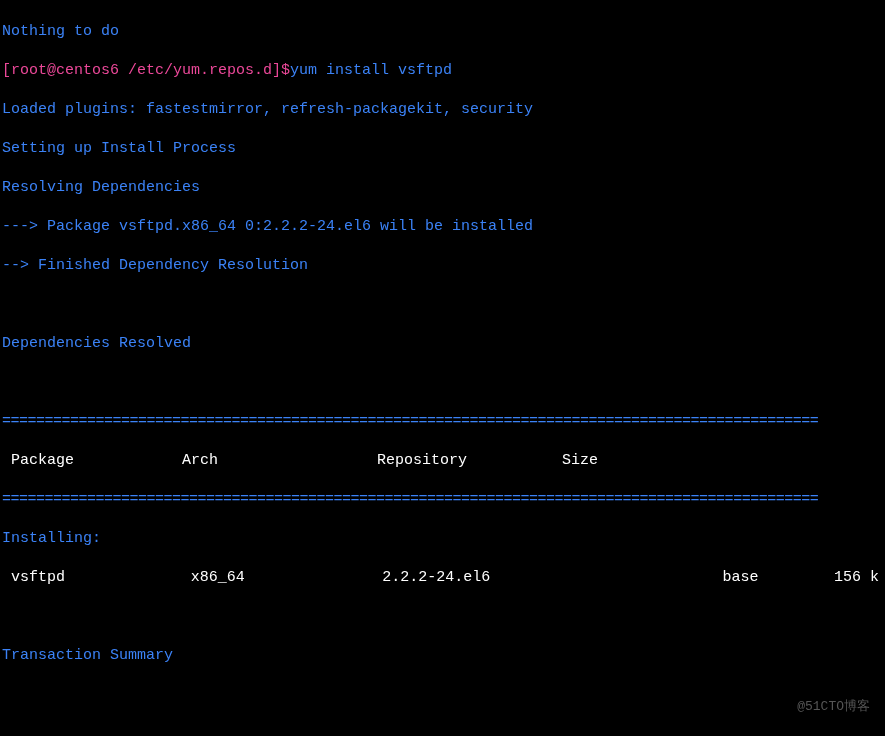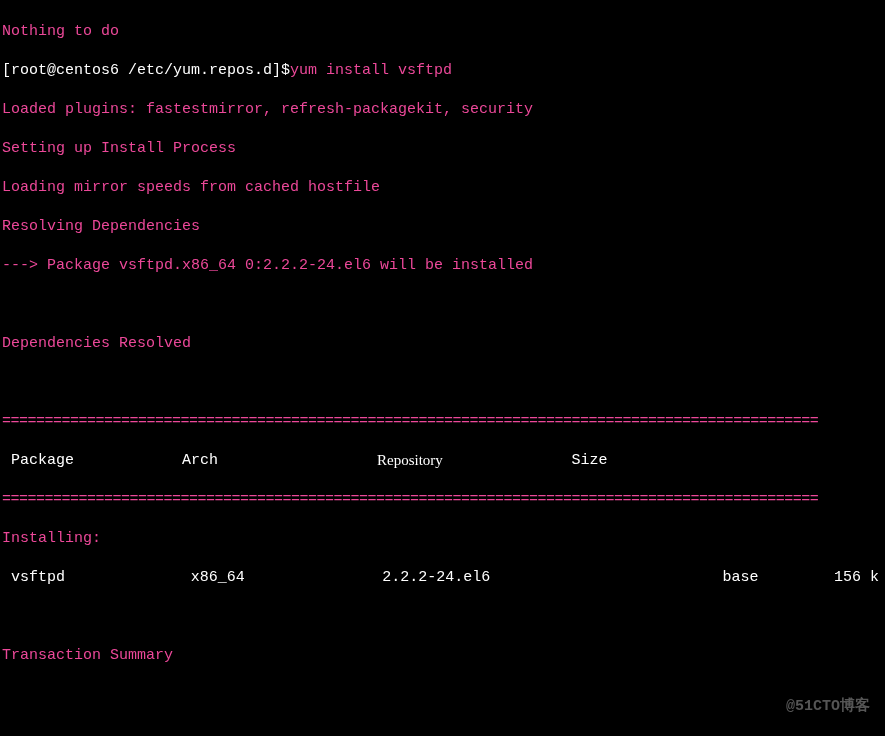--- a/index.html
+++ b/index.html
@@ -16,71 +16,70 @@
       padding: 2px;
       width: 885px;
       height: 736px;
       overflow: hidden;
       position: relative;
     }
     .terminal {
       white-space: pre;
     }
     .cyan {
-      color: #ffffff;
+      color: #ec4899;
       text-align: center;
     }
     .white {
-      color: #ec4899;
+      color: #3b82f6;
     }
     .line {
       display: block;
     }
     .header-row {
       display: flex;
     }
     .col-package { width: 180px; }
     .col-arch { width: 195px; }
     .col-version { width: 270px; }
-    .col-repository { width: 185px; font-family: Liberation Serif, serif; }
-    .col-size { width: 55px; text-align: center; }
+    .col-repository { width: 185px; }
+    .col-size { width: 55px; text-align: left; }
     
     .install-row {
       display: flex;
     }
     .icol-package { width: 180px; }
     .icol-arch { width: 195px; margin-left: 12px; }
     .icol-version { width: 270px; }
     .icol-repository { width: 190px; text-align: center; }
     .icol-size { width: 50px; }
     
     .sep {
       letter-spacing: -0.5px;
       overflow: hidden;
     }
     .watermark {
       position: absolute;
       bottom: 20px;
       right: 15px;
       color: #555;
-      font-size: 15px;
-      font-weight: bold;
+      font-size: 13px;
     }
   </style>
 </head>
 <body>
 
 <div class="terminal">
 <span class="line white">Nothing to do</span>
 <span class="line"><span class="cyan">[root@centos6 </span><span class="cyan">/etc/yum.repos.d</span><span class="cyan">]$</span><span class="white">yum install vsftpd</span></span>
 <span class="line white">Loaded plugins: fastestmirror, refresh-packagekit, security</span>
 <span class="line white">Setting up Install Process</span>
-<span class="line white">Loading mirror speeds from cached hostfile</span>
 <span class="line white">Resolving Dependencies</span>
 <span class="line white">---&gt; Package vsftpd.x86_64 0:2.2.2-24.el6 will be installed</span>
+<span class="line white">--&gt; Finished Dependency Resolution</span>
 <span class="line">&nbsp;</span>
 <span class="line white">Dependencies Resolved</span>
 <span class="line">&nbsp;</span>
 <span class="line white sep">================================================================================================</span>
 <div class="header-row">
   <span class="col-package"> Package</span>
   <span class="col-arch">Arch</span>
   <span class="col-repository">Repository</span>
   <span class="col-size">Size</span>
 </div>

